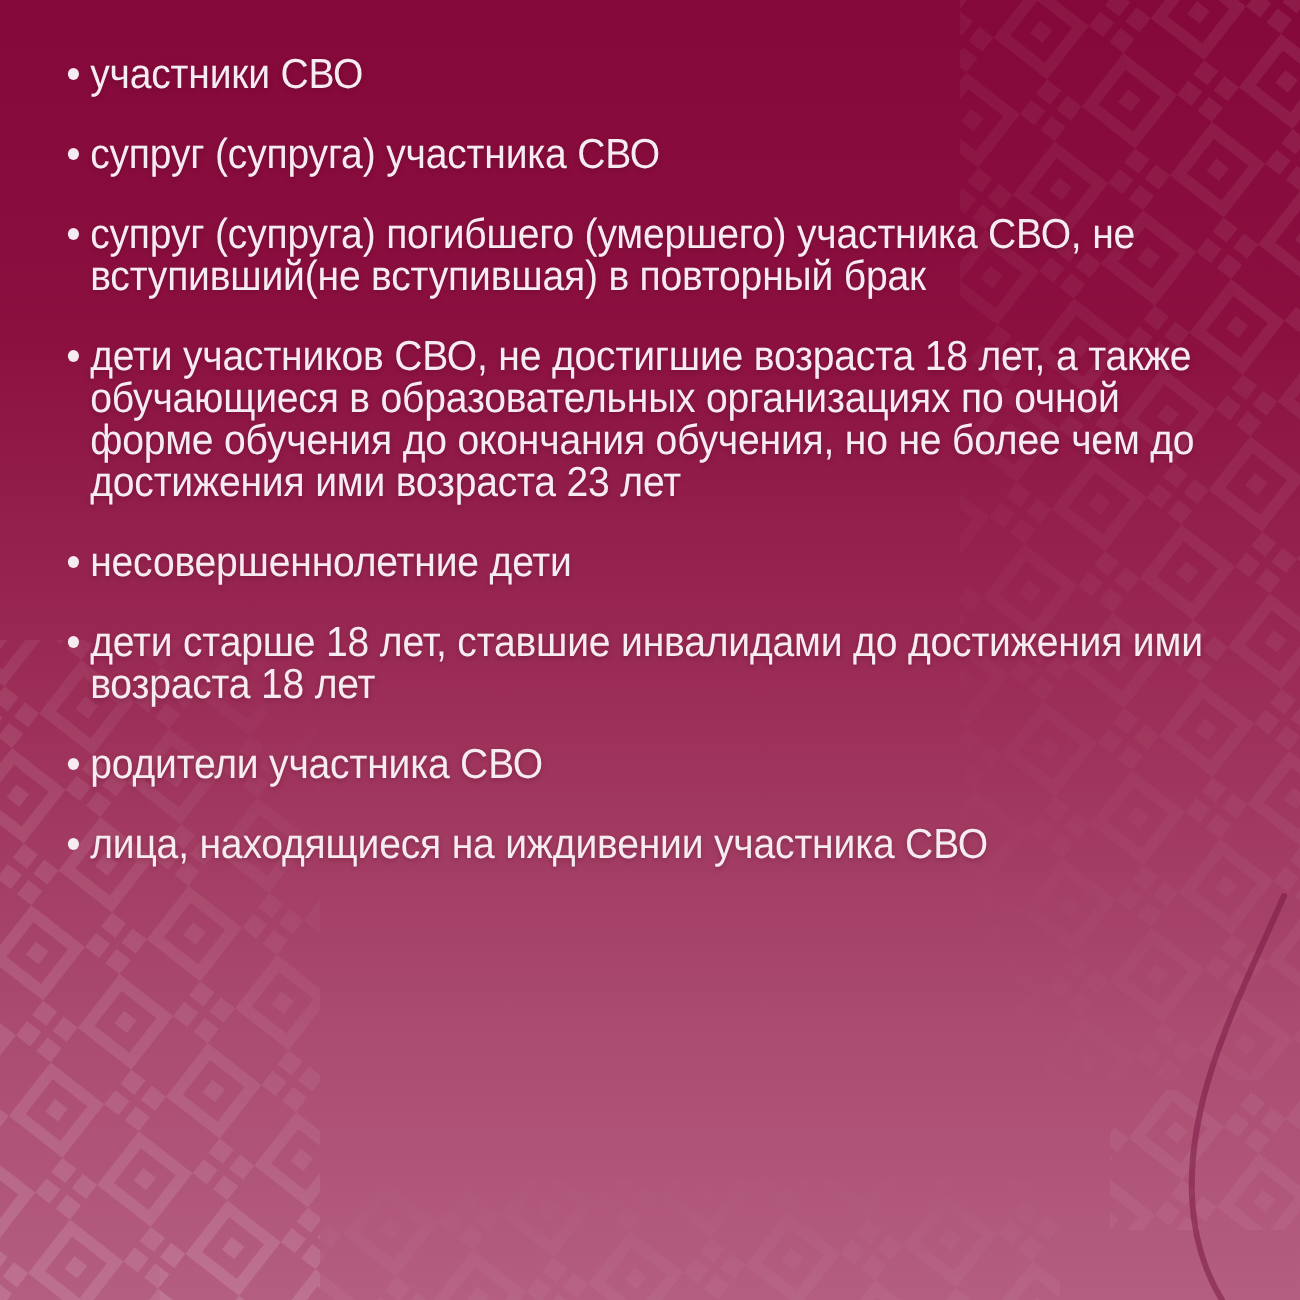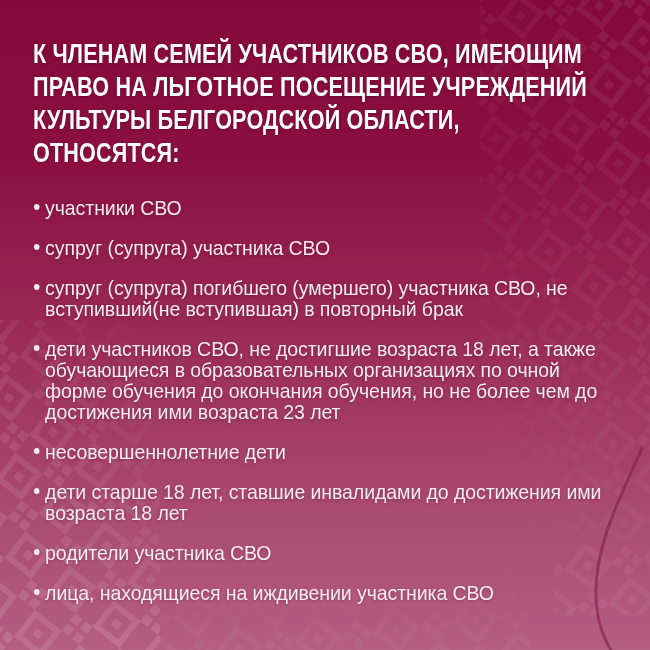--- a/index.html
+++ b/index.html
@@ -133,26 +133,20 @@
       <rect x="555" y="545" width="95" height="70" fill="url(#orn)" opacity="0.05"></rect>
     </g>
 
     <g>
       <path class="curve-line" d="M 642 448 C 618 502 594 548 596 598 C 597 621 603 637 611 650"></path>
     </g>
   </svg>
 
   <div class="content">
 
-    <h1 class="title">
-      <span class="title-line">К ЧЛЕНАМ СЕМЕЙ УЧАСТНИКОВ СВО, ИМЕЮЩИМ</span>
-      <span class="title-line">ПРАВО НА ЛЬГОТНОЕ ПОСЕЩЕНИЕ УЧРЕЖДЕНИЙ</span>
-      <span class="title-line">КУЛЬТУРЫ БЕЛГОРОДСКОЙ ОБЛАСТИ,</span>
-      <span class="title-line">ОТНОСЯТСЯ:</span>
-    </h1>
 
     <ul class="benefits">
       <li>
         <span class="bullet-dot"></span>
         <span>участники СВО</span>
       </li>
       <li>
         <span class="bullet-dot"></span>
         <span>супруг (супруга) участника СВО</span>
       </li>

